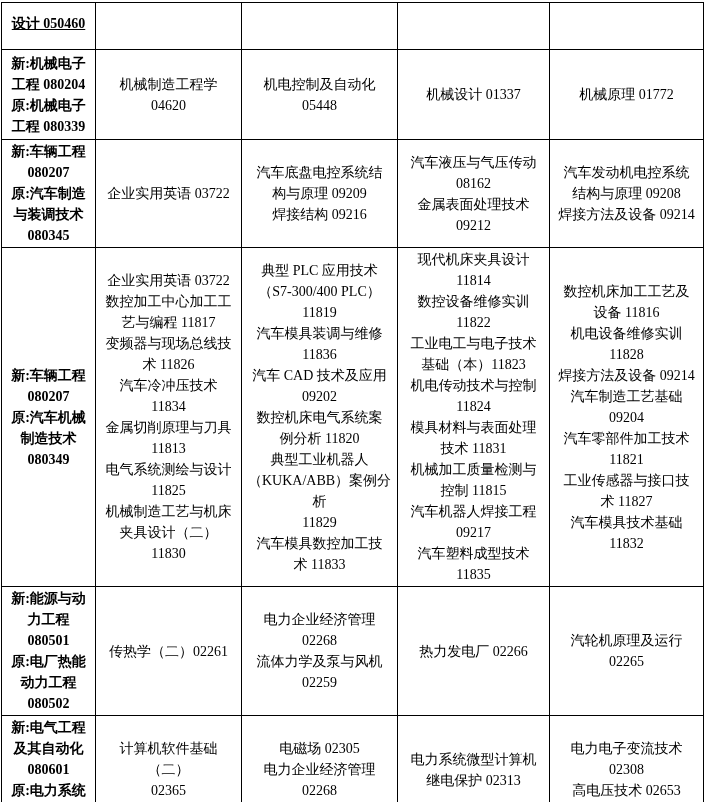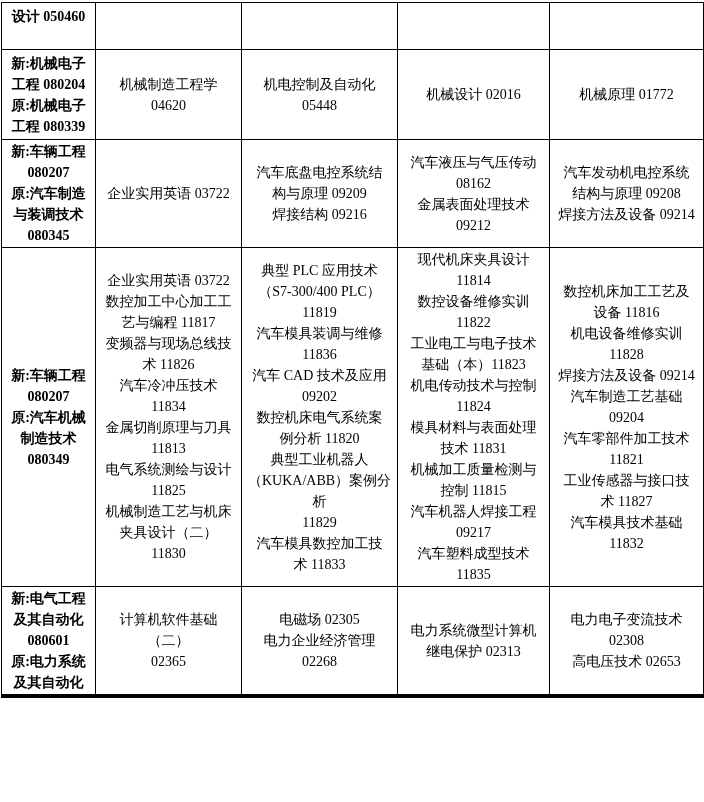--- a/index.html
+++ b/index.html
@@ -16,21 +16,21 @@
   table.schedule th, table.schedule td{
     border:1px solid #000;
     text-align:center;vertical-align:middle;
     white-space:pre-line;
     padding:1px 3px;
     font-size:14px;line-height:21px;color:#000;
     box-sizing:border-box;overflow:hidden;
     font-weight:normal;
   }
   table.schedule th.program-cell{font-weight:bold;}
-  tr.row-cut-top th.program-cell{vertical-align:top;padding-top:3px;}
+  tr.row-cut-top th.program-cell{vertical-align:top;padding-top:10px;text-decoration:underline;}
 </style>
 </head>
 <body>
 
 <div class="page">
   <table class="schedule">
     <colgroup>
       <col style="width:94px">
       <col style="width:146px">
       <col style="width:156px">
@@ -47,21 +47,21 @@
         </tr>
         <tr style="height: 90px; margin-top: 22px;">
           <th class="program-cell">新:机械电子
 工程 080204
 原:机械电子
 工程 080339</th>
           <td>机械制造工程学
 04620</td>
           <td>机电控制及自动化
 05448</td>
-          <td>机械设计 02016</td>
+          <td>机械设计 01337</td>
           <td>机械原理 01772</td>
         </tr>
         <tr style="height: 97px;">
           <th class="program-cell">新:车辆工程
 080207
 原:汽车制造
 与装调技术
 080345</th>
           <td>企业实用英语 03722</td>
           <td>汽车底盘电控系统结
@@ -132,20 +132,36 @@
 焊接方法及设备 09214
 汽车制造工艺基础
 09204
 汽车零部件加工技术
 11821
 工业传感器与接口技
 术 11827
 汽车模具技术基础
 11832</td>
         </tr>
+        <tr style="height: 122px;">
+          <th class="program-cell">新:能源与动
+力工程
+080501
+原:电厂热能
+动力工程
+080502</th>
+          <td>传热学（二）02261</td>
+          <td>电力企业经济管理
+02268
+流体力学及泵与风机
+02259</td>
+          <td>热力发电厂 02266</td>
+          <td>汽轮机原理及运行
+02265</td>
+        </tr>
         <tr style="height: 103px;">
           <th class="program-cell">新:电气工程
 及其自动化
 080601
 原:电力系统
 及其自动化</th>
           <td>计算机软件基础（二）
 02365</td>
           <td>电磁场 02305
 电力企业经济管理

